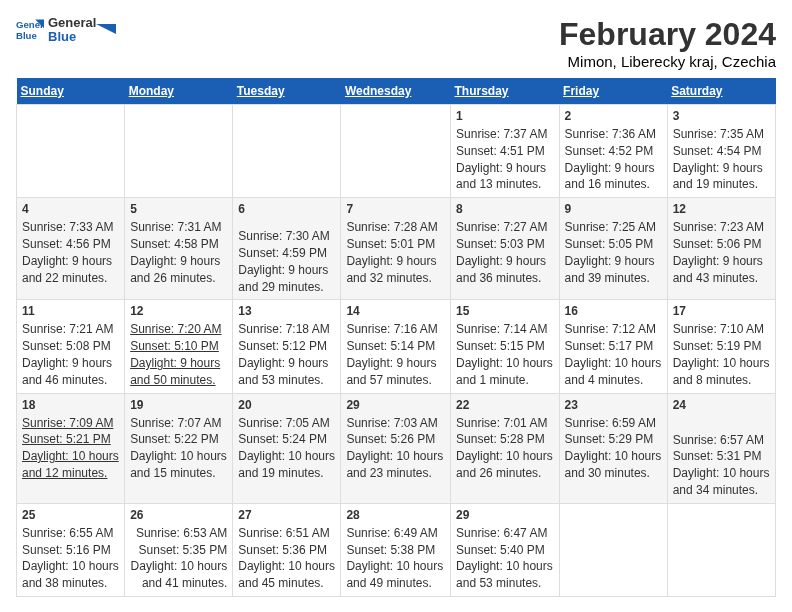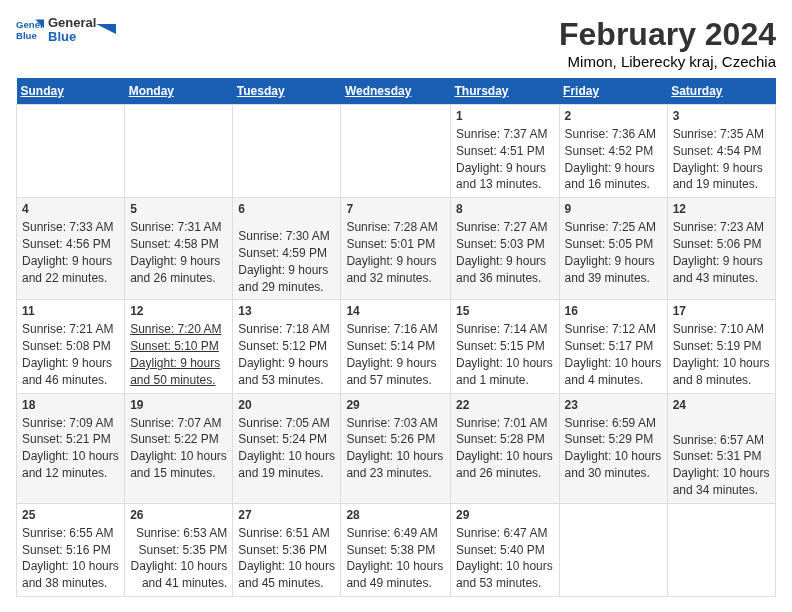--- a/index.html
+++ b/index.html
@@ -243,21 +243,21 @@
           <span class="day-number">17</span>
           <div class="day-info" style="white-space: pre-line;">Sunrise: 7:10 AM
 Sunset: 5:19 PM
 Daylight: 10 hours
 and 8 minutes.</div>
         </td>
       </tr>
       <tr>
         <td>
           <span class="day-number">18</span>
-          <div class="day-info" style="white-space: pre-line;">Sunrise: 7:09 AM
+          <div class="day-info" style="white-space: pre-line; text-decoration: underline;">Sunrise: 7:09 AM
 Sunset: 5:21 PM
 Daylight: 10 hours
 and 12 minutes.</div>
         </td>
         <td>
           <span class="day-number">19</span>
           <div class="day-info" style="white-space: pre-line;">Sunrise: 7:07 AM
 Sunset: 5:22 PM
 Daylight: 10 hours
 and 15 minutes.</div>

